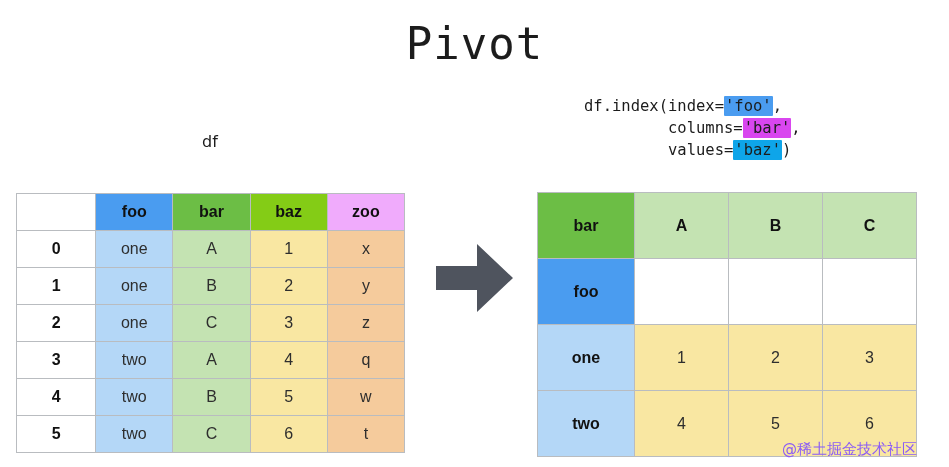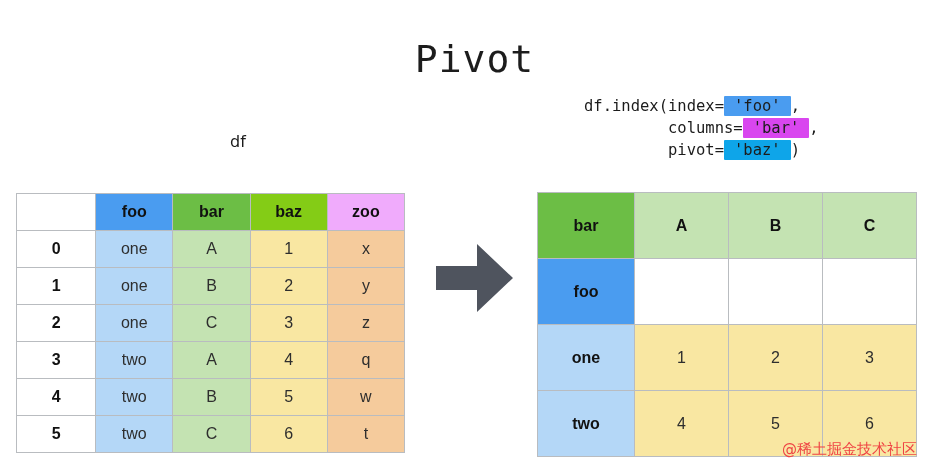--- a/index.html
+++ b/index.html
@@ -17,53 +17,51 @@
   }
 
   
   #title {
     position: absolute;
     left: 0;
     top: 18px;
     width: 949px;
     text-align: center;
     font-family: "DejaVu Sans Mono", monospace;
-    font-size: 38px;
+    font-size: 44px;
     font-weight: 400;
     letter-spacing: 1px;
     color: #1c1c1c;
-    margin-top: 19px;
   }
 
   
   #df-caption {
     position: absolute;
     left: 0;
     top: 132px;
     width: 420px;
     text-align: center;
     font-family: "DejaVu Sans", sans-serif;
     font-size: 16px;
     color: #1c1c1c;
-    padding-left: 28px;
   }
 
   
   #code-block {
     position: absolute;
     left: 584px;
     top: 95px;
     font-family: "DejaVu Sans Mono", monospace;
     font-size: 15.5px;
     line-height: 22px;
     color: #1c1c1c;
     white-space: pre;
   }
   #code-block .hl {
-    padding: 1px 10px;
+    padding: 1px 1px;
     border-radius: 1px;
   }
 
   
   table.grid {
     position: absolute;
     border-collapse: collapse;
     table-layout: fixed;
   }
   table.grid td, table.grid th {
@@ -123,34 +121,34 @@
   .p-idx      { background: #b4d7f7; font-weight: bold; color: #111111; }
   .p-val      { background: #f9e7a2; color: #2e2e2e; }
 
   
   #watermark {
     position: absolute;
     left: 782px;
     top: 440px;
     font-family: "DejaVu Sans", sans-serif;
     font-size: 15px;
-    color: #ef4444;
+    color: #8b5cf6;
     white-space: nowrap;
   }
 </style>
 </head>
 <body>
 
 <div id="title">Pivot</div>
 
 <div id="df-caption">df</div>
 
 <div id="code-block"><span>df.index(index=</span><span class="hl" style="background:#4a9cf0">'foo'</span><span>,</span>
 <span>         columns=</span><span class="hl" style="background:#d946ef">'bar'</span><span>,</span>
-<span>         pivot=</span><span class="hl" style="background:#0ea5e9">'baz'</span><span>)</span></div>
+<span>         values=</span><span class="hl" style="background:#0ea5e9">'baz'</span><span>)</span></div>
 
 <table class="grid" id="df-table">
   <colgroup>
     <col class="c-idx">
       <col class="c-dat">
       <col class="c-dat">
       <col class="c-dat">
       <col class="c-dat">
   </colgroup>
   <thead>

